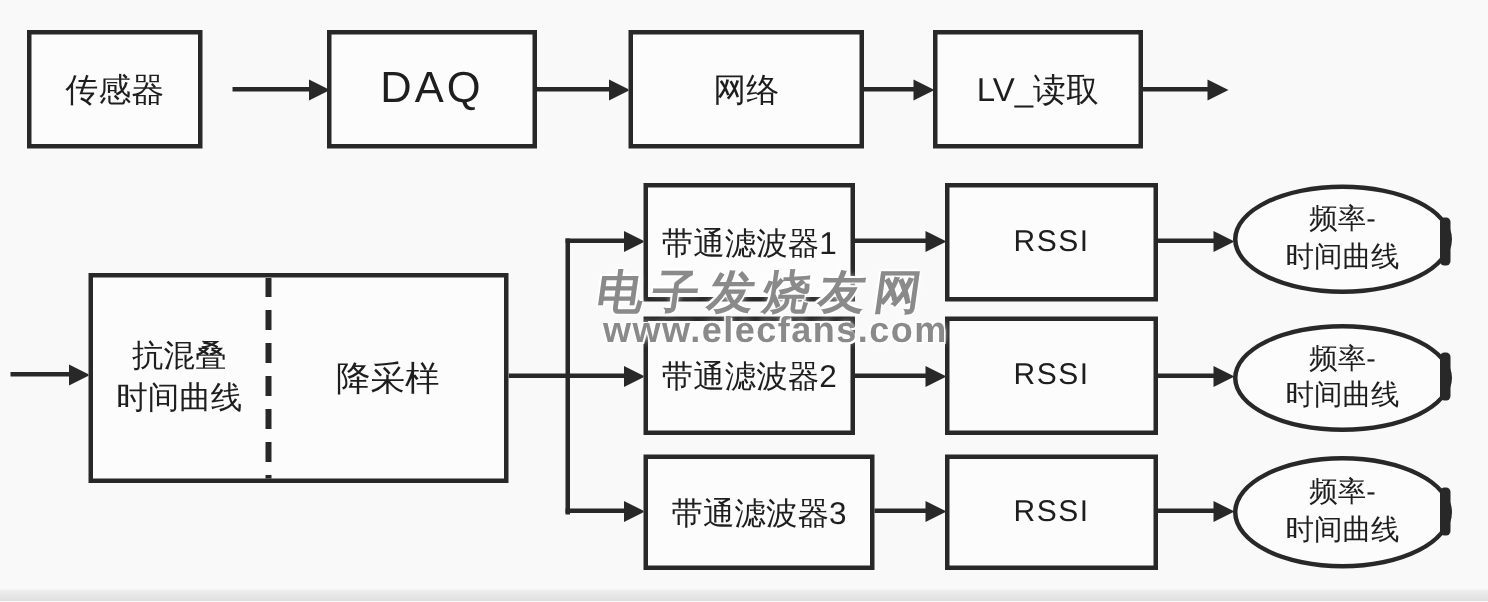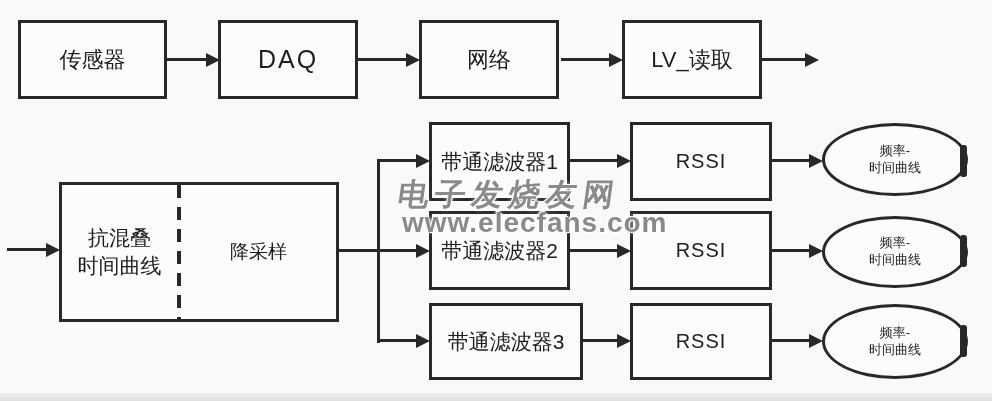--- a/index.html
+++ b/index.html
@@ -10,26 +10,26 @@
     color:#1e1e1e;
   }
   .box{
     position:absolute;box-sizing:border-box;border:3px solid #282828;
     background:#fcfcfc;display:flex;align-items:center;justify-content:center;
     z-index:2;text-align:center;
   }
   .ellipse{border-radius:50%;flex-direction:column;line-height:1.28;}
   .lbl{white-space:nowrap;}
   .zh-lg{font-size:22px;}
-  .daq-txt{font-size:25px;letter-spacing:2px;}
+  .daq-txt{font-size:29px;letter-spacing:2px;}
   .filter-txt{font-size:21px;}
   .rssi-txt{font-size:20px;letter-spacing:1px;}
-  .curve-txt{font-size:13px;}
+  .curve-txt{font-size:19px;}
   .pre-txt{font-size:21px;line-height:1.35;}
-  .down-txt{font-size:19px;}
+  .down-txt{font-size:23px;}
   .arrow{position:absolute;height:14px;z-index:1;}
   .arrow .ln{position:absolute;left:0;right:11px;top:5px;height:3px;background:#282828;}
   .arrow .hd{
     position:absolute;right:0;top:0;width:0;height:0;
     border-top:7px solid transparent;border-bottom:7px solid transparent;
     border-left:14px solid #282828;
   }
   .vline{position:absolute;width:3px;background:#282828;z-index:1;}
   .divider{
     position:absolute;width:4px;z-index:3;
@@ -40,34 +40,34 @@
     justify-content:center;z-index:3;text-align:center;
   }
   .edgebar{position:absolute;width:7px;background:#282828;border-radius:3px;z-index:3;}
   .strip{position:absolute;left:0;top:393px;width:992px;height:8px;
     background:linear-gradient(#f0f0f0,#dedede);z-index:0;}
   .wm{
     position:absolute;z-index:10;color:#8a8a8a;font-weight:bold;white-space:nowrap;
     text-shadow:0 0 2px #ffffff,0 0 5px #ffffff,1px 1px 0 #ffffff,-1px -1px 0 #ffffff;
   }
   .wm-brand{font-size:31px;letter-spacing:6px;transform:skewX(-8deg);}
-  .wm-url{font-size:28px;letter-spacing:1px;text-align:right;}
+  .wm-url{font-size:24px;letter-spacing:1px;text-align:right;}
 </style>
 </head>
 <body>
 
 <div class="stage">
 
-  <div class="box" style="left:18px;top:20px;width:149px;height:79px">
+  <div class="box" style="left:18px;top:20px;width:117px;height:79px">
     <span class="lbl zh-lg">传感器</span>
   </div>
   <div class="box" style="left:218px;top:20px;width:140px;height:79px">
     <span class="lbl daq-txt">DAQ</span>
   </div>
-  <div class="box" style="left:419px;top:20px;width:140px;height:79px">
+  <div class="box" style="left:419px;top:20px;width:157px;height:79px">
     <span class="lbl zh-lg">网络</span>
   </div>
   <div class="box" style="left:622px;top:20px;width:140px;height:79px">
     <span class="lbl zh-lg">LV_读取</span>
   </div>
 
   <div class="arrow" style="left:155px;top:53px;width:65px">
     <i class="ln"></i>
       <i class="hd"></i>
   </div>

